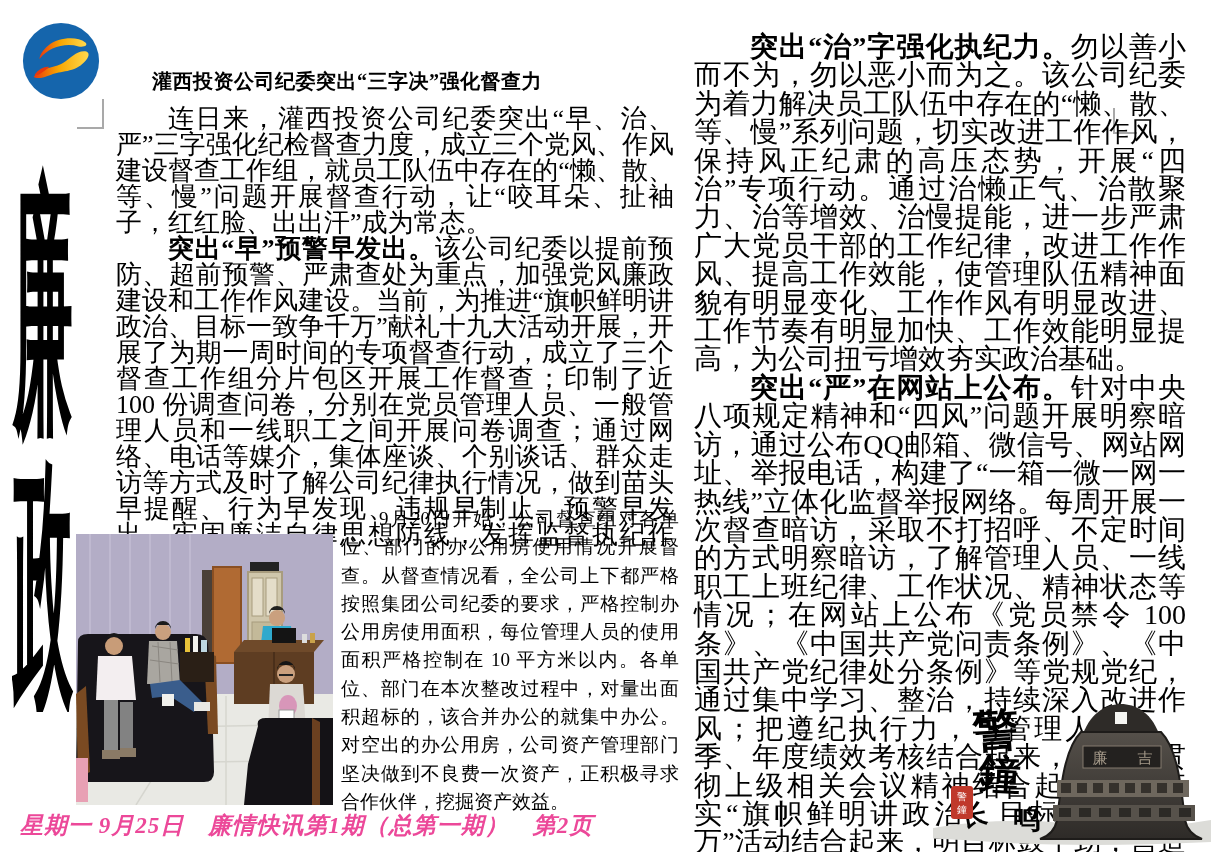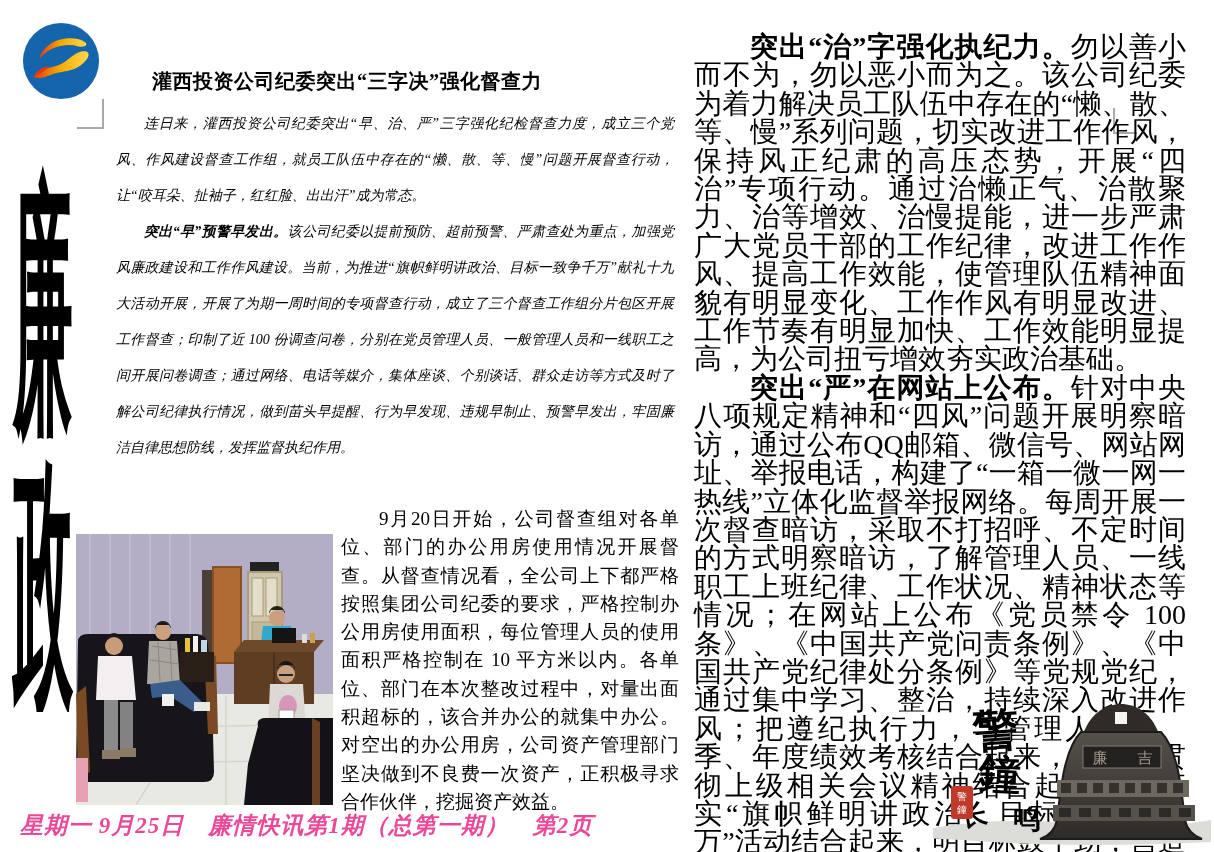--- a/index.html
+++ b/index.html
@@ -8,21 +8,21 @@
     overflow:hidden; font-family:"Liberation Serif","DejaVu Serif",serif; color:#000;
   }
   
   .headline {
     position:absolute; left:152px; top:48px; width:420px;
     font-size:20px; font-weight:bold; letter-spacing:0.5px; white-space:nowrap;margin-top:20px;
   }
   .col { position:absolute; text-align:justify; }
   .col p { margin:0; text-indent:2em; }
   .lead { font-weight:bold; }
-  #col1 { left:116px; top:106px; width:558px; font-size:14px; line-height:36px;font-style:italic; }
+  #col1 { left:116px; top:106px; width:558px; font-size:26px; line-height:26px; }
   #col2 { left:694px; top:33px;  width:492px; font-size:28px; line-height:28.4px; }
   #kai  {
     position:absolute; left:341px; top:505px; width:338px;
     font-size:19px; line-height:28.3px; font-weight:normal; text-align:justify;
   }
   #kai p { margin:0; text-indent:2em; }
   
   .logo { position:absolute; left:20px; top:22px; }
   .banner { position:absolute; left:12px; top:156px; }
   .photo { position:absolute; left:76px; top:534px; width:257px; height:271px; }

